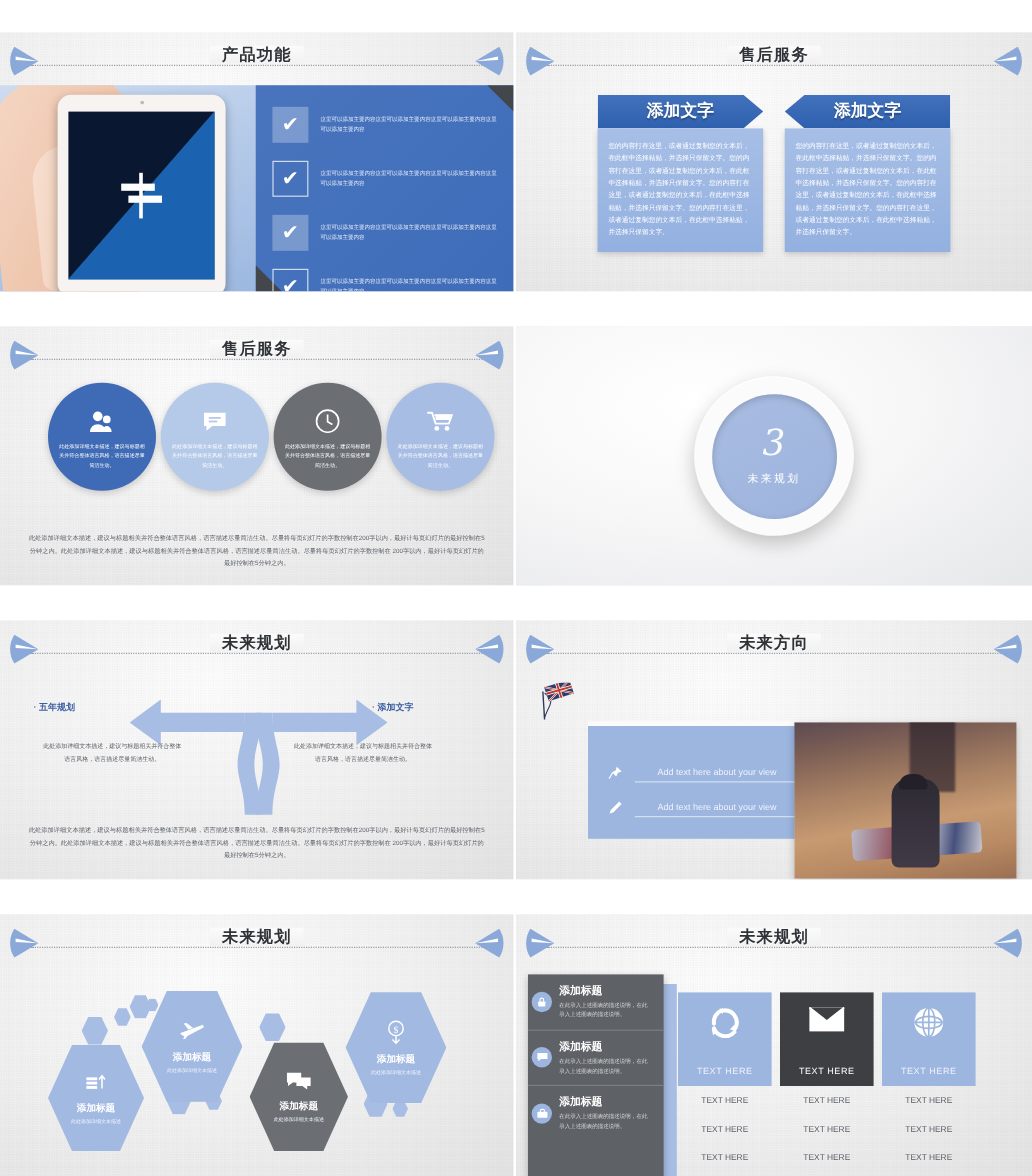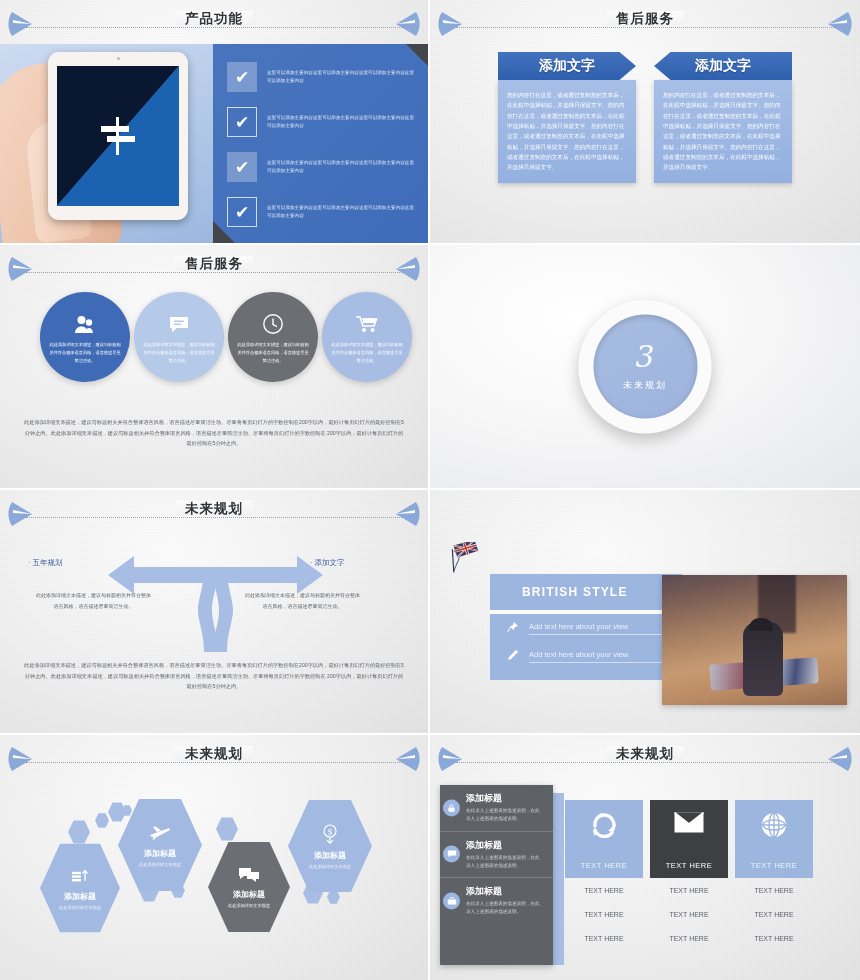--- a/index.html
+++ b/index.html
@@ -12,20 +12,21 @@
   .sheet{ position:relative; width:860px; height:980px; background:#ffffff; }
   .grid{ display:grid; grid-template-columns:430px 430px; grid-template-rows:245px 245px 245px 245px; width:860px; height:980px; }
   .slide{
     position:relative; overflow:hidden;
     background:
       repeating-linear-gradient(0deg, rgba(255,255,255,0) 0px, rgba(255,255,255,0) 1px, rgba(0,0,0,0.012) 1px, rgba(0,0,0,0.012) 2px),
       repeating-linear-gradient(90deg, rgba(255,255,255,0) 0px, rgba(255,255,255,0) 1px, rgba(0,0,0,0.012) 1px, rgba(0,0,0,0.012) 2px),
       radial-gradient(ellipse at 40% 25%, #fdfdfd 0%, #f0f0f0 55%, #e3e3e4 100%);
     border-right:2px solid #ffffff;
     border-bottom:2px solid #ffffff;
+    margin-top:27px;
   }
   .slide.nr{ border-right:none; }
   .slide.nb{ border-bottom:none; }
 
   
   .hdr{ position:absolute; left:0; top:6px; width:100%; height:36px; }
   .hdr .rule{ position:absolute; left:26px; right:26px; top:21px; border-top:1px dotted #9aa0a8; }
   .hdr .ttl{
     position:absolute; left:0; right:0; top:4px; text-align:center;
     font-size:13.5px; font-weight:bold; color:#2f3337; letter-spacing:1px;
@@ -95,30 +96,30 @@
   .ring .inner{ width:104px; height:104px; border-radius:50%;
     background:linear-gradient(150deg,#a9bde2,#9db3dd);
     box-shadow:inset 0 2px 6px rgba(0,0,0,.18);
     display:flex; flex-direction:column; align-items:center; justify-content:center; }
   .ring .num{ font-family:"DejaVu Serif","Liberation Serif",serif; font-style:italic;
     font-size:30px; color:#ffffff; line-height:1; opacity:.95; }
   .ring .lbl{ margin-top:7px; font-size:9px; color:#ffffff; letter-spacing:2px; }
 
   
   .arrowwrap{ position:absolute; left:108px; top:58px; width:215px; height:115px; }
-  .bullet{ position:absolute; font-size:7.5px; font-weight:normal; color:#3c5fa3; white-space:nowrap; }
+  .bullet{ position:absolute; font-size:7.5px; font-weight:bold; color:#3c5fa3; white-space:nowrap; }
   .bullet:before{ content:"·  "; color:#7f8794; }
   .sub{ position:absolute; width:115px; font-size:5px; line-height:2.1; color:#5c6168; text-align:center; }
 
   
   .gbpanel{ position:absolute; left:60px; top:84px; width:192px; }
   .gbpanel .ttlbar{ height:36px; background:#9cb6e0; display:flex; align-items:center;
     padding-left:32px; color:#fff; font-size:12px; font-weight:bold; letter-spacing:1.2px; }
   .gbpanel .gap{ height:4px; background:#fbfbfb; }
-  .gbpanel .list{ background:#9cb6e0; padding:2px 16px 14px 16px; }
+  .gbpanel .list{ background:#9cb6e0; padding:28px 16px 14px 16px;text-align:center; }
   .gbrow{ display:flex; align-items:center; gap:9px; padding:5px 0 3px 0; }
   .gbrow + .gbrow{ margin-top:6px; }
   .gbrow .gi{ width:14px; color:#fff; font-size:10px; text-align:center; flex:0 0 auto;}
   .gbrow .gt{ flex:1; color:#eef2fb; font-size:7.5px; padding-bottom:3px;
     border-bottom:1px solid rgba(255,255,255,.55); }
   .ukflag{ position:absolute; left:14px; top:52px; width:40px; height:32px; }
   .photo{ position:absolute; left:232px; top:85px; width:185px; height:130px; overflow:hidden;
     box-shadow:0 2px 6px rgba(0,0,0,.22);
     background:linear-gradient(170deg,#5c4a52 0%,#7d5f55 18%,#a98264 42%,#c79a72 62%,#b98a63 80%,#9a6f52 100%);}
   .photo .trunk{ position:absolute; left:52%; top:-6px; width:38px; height:64px;
@@ -337,35 +338,46 @@
 
     <div class="bullet" style="left:28px;top:68px">五年规划</div>
     <div class="bullet" style="left:310px;top:68px">添加文字</div>
     <div class="sub" style="left:36px;top:100px">此处添加详细文本描述，建议与标题相关并符合整体语言风格，语言描述尽量简洁生动。</div>
     <div class="sub" style="left:245px;top:100px">此处添加详细文本描述，建议与标题相关并符合整体语言风格，语言描述尽量简洁生动。</div>
 
     <div class="para" style="top:170px">此处添加详细文本描述，建议与标题相关并符合整体语言风格，语言描述尽量简洁生动。尽量将每页幻灯片的字数控制在200字以内，最好计每页幻灯片的最好控制在5分钟之内。此处添加详细文本描述，建议与标题相关并符合整体语言风格，语言描述尽量简洁生动。尽量将每页幻灯片的字数控制在 200字以内，最好计每页幻灯片的最好控制在5分钟之内。</div>
   </div>
 
   <div class="slide nr">
+    <div class="hdr">
+      <div class="rule"></div>
+      <svg class="fan l" viewBox="0 0 26 30">
+        <path d="M24 15 L4 3 A22 22 0 0 0 4 27 Z" fill="#8aa8d8"></path>
+            <path d="M24 15 L5 11 L5 14 Z" fill="#fff"></path>
+      </svg>
+      <svg class="fan r" viewBox="0 0 26 30">
+        <path d="M2 15 L22 3 A22 22 0 0 1 22 27 Z" fill="#8aa8d8"></path>
+            <path d="M2 15 L21 11 L21 14 Z" fill="#fff"></path>
+      </svg>
+      <div class="ttl"><span>未来方向</span></div>
+    </div>
 
     <svg class="ukflag" viewBox="0 0 40 44">
       <path d="M4 10 L6 42" stroke="#2b3a5c" stroke-width="1.6" fill="none"></path>
       <path d="M6 12 q10 6 6 14 q-4 8 -6 14" stroke="#2b3a5c" stroke-width="1.2" fill="none"></path>
       <g transform="translate(5,3) rotate(-12)">
         <path d="M0 2 L30 0 L32 16 L2 19 Z" fill="#2e3d6b"></path>
         <path d="M0 2 L32 16 M30 0 L2 19" stroke="#fff" stroke-width="2.2"></path>
         <path d="M0 2 L32 16 M30 0 L2 19" stroke="#c0392b" stroke-width="1.1"></path>
         <path d="M15 1 L17 18 M1 10 L31 8" stroke="#fff" stroke-width="4"></path>
         <path d="M15 1 L17 18 M1 10 L31 8" stroke="#c0392b" stroke-width="2.2"></path>
       </g>
     </svg>
 
     <div class="gbpanel">
-      <div class="ttlbar">BRITISH STYLE</div>
       <div class="gap"></div>
       <div class="list">
         <div class="gbrow">
           <div class="gi">
             <svg width="12" height="12" viewBox="0 0 12 12">
                   <path d="M7 1 L11 5 L8 6 L6.5 9 L3 5.5 L6 4 Z" fill="#fff"></path>
                   <path d="M3.5 6 L0.5 11" stroke="#fff" stroke-width="1"></path>
                 </svg>
           </div>
           <div class="gt">Add text here about your view</div>

